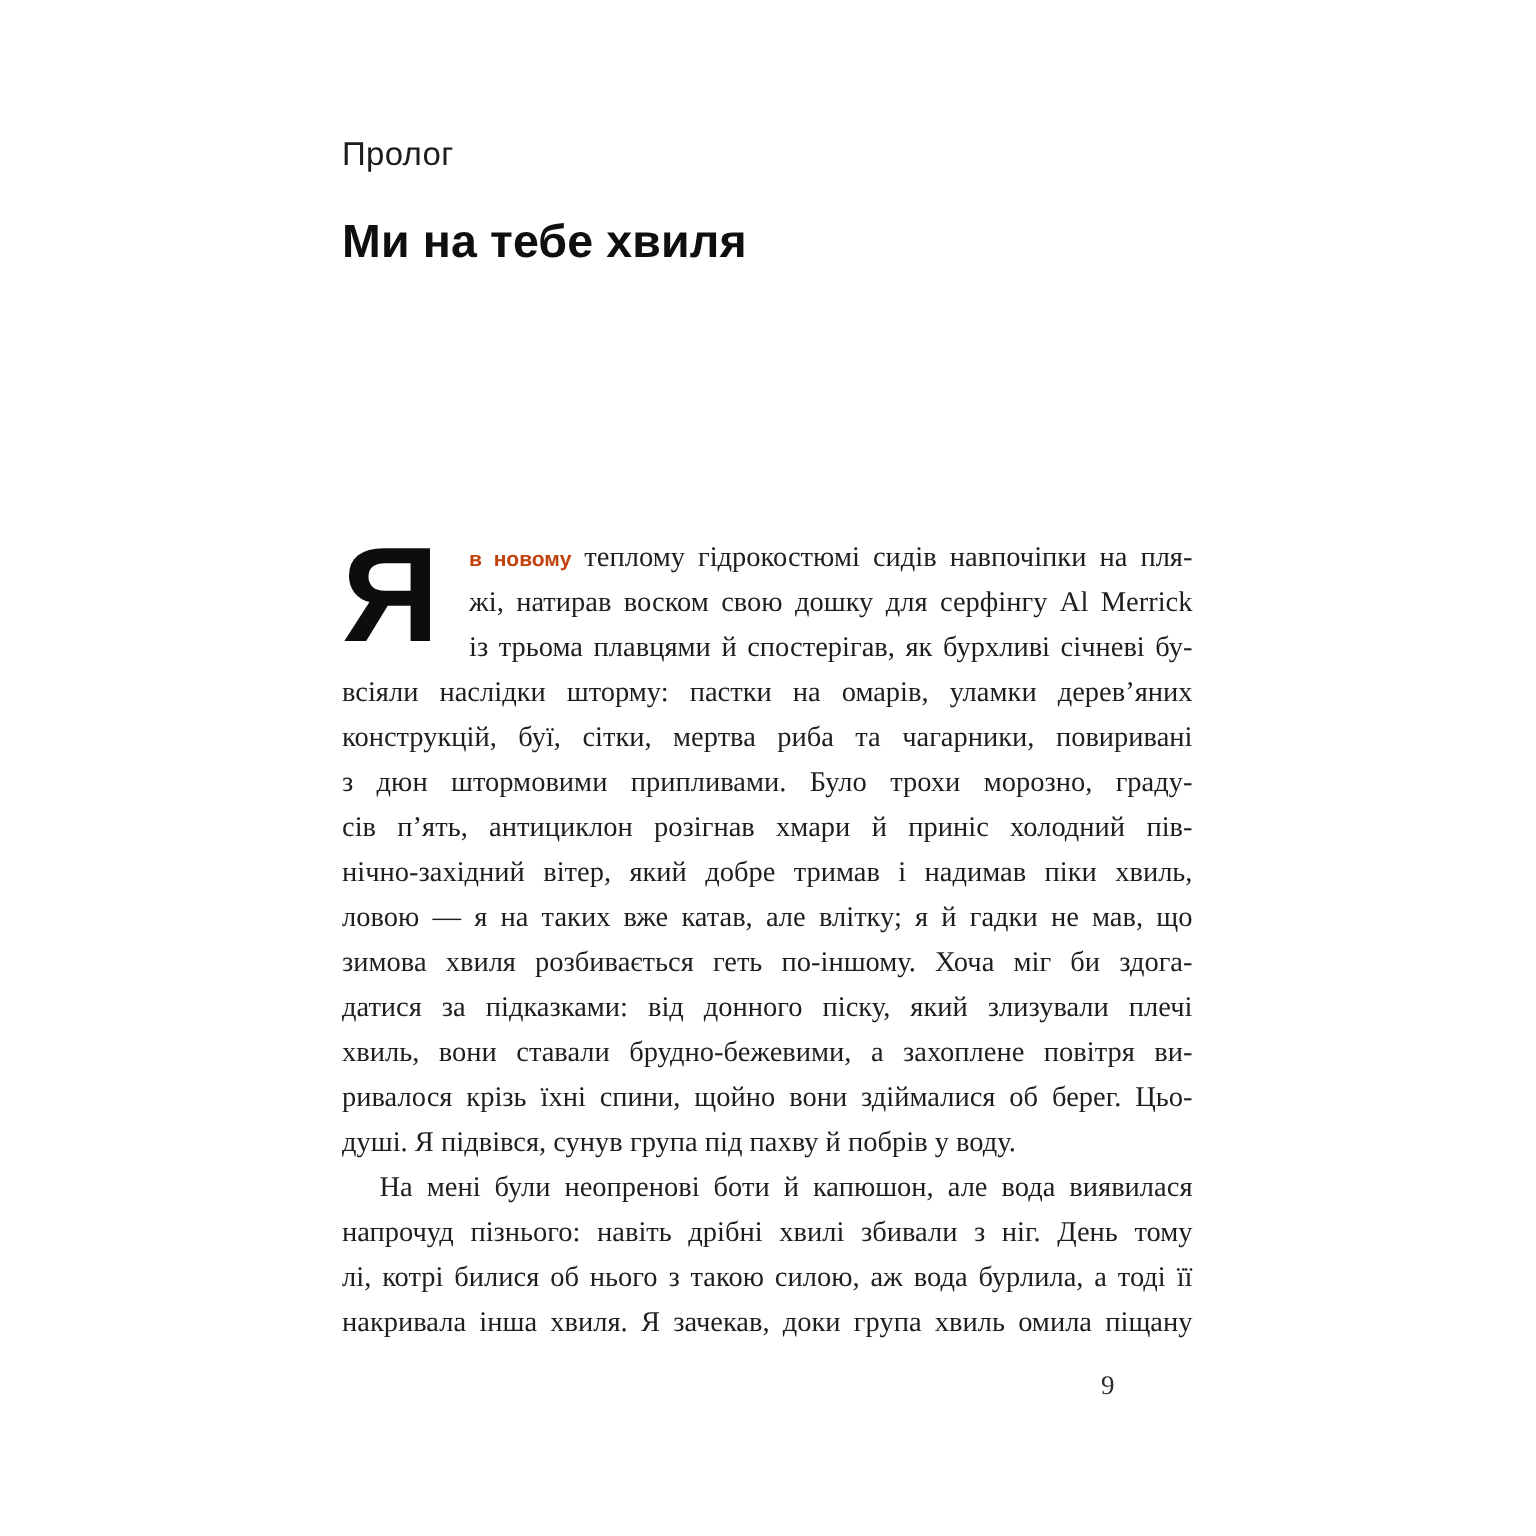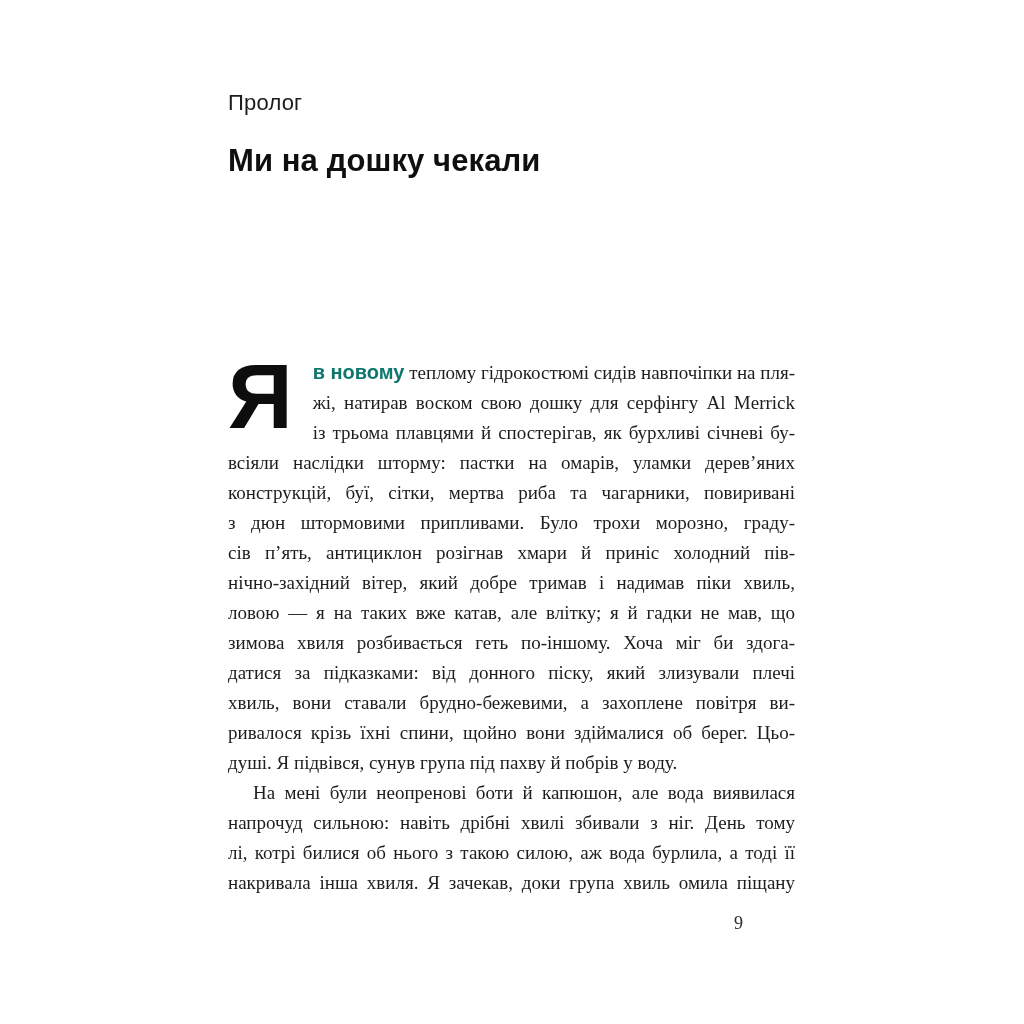--- a/index.html
+++ b/index.html
@@ -62,22 +62,22 @@
   }
   .line.endpara {
     text-align-last: left;
   }
   .line.indent {
     text-indent: 25px;
   }
   .lead-bold {
     font-family: "Liberation Sans", sans-serif;
     font-weight: 700;
-    font-size: 20px;
-    color: #0f766e;
+    font-size: 14px;
+    color: #c2410c;
   }
   .pagenum {
     position: absolute;
     left: 228px;
     top: 913px;
     width: 567px;
     box-sizing: border-box;
     padding-right: 52px;
     text-align: right;
     font-family: "Liberation Serif", serif;
@@ -85,21 +85,21 @@
     color: #2b2b2b;
   }
 </style>
 </head>
 <body>
 
 <div class="page">
 
   <div class="kicker">Пролог</div>
 
-  <h1 class="title">Ми на дошку чекали</h1>
+  <h1 class="title">Ми на тебе хвиля</h1>
 
   <div class="body-text">
     <div class="dropcap">Я</div>
 
     <div class="line"><span class="lead-bold">в новому</span><span> теплому гідрокостюмі сидів навпочіпки на пля-</span></div>
 
     <div class="line">жі, натирав воском свою дошку для серфінгу Al Merrick</div>
     <div class="line">із трьома плавцями й спостерігав, як бурхливі січневі бу-</div>
     <div class="line">всіяли наслідки шторму: пастки на омарів, уламки дерев’яних</div>
     <div class="line">конструкцій, буї, сітки, мертва риба та чагарники, повиривані</div>
@@ -107,20 +107,20 @@
     <div class="line">сів п’ять, антициклон розігнав хмари й приніс холодний пів-</div>
     <div class="line">нічно-західний вітер, який добре тримав і надимав піки хвиль,</div>
     <div class="line">ловою — я на таких вже катав, але влітку; я й гадки не мав, що</div>
     <div class="line">зимова хвиля розбивається геть по-іншому. Хоча міг би здога-</div>
     <div class="line">датися за підказками: від донного піску, який злизували плечі</div>
     <div class="line">хвиль, вони ставали брудно-бежевими, а захоплене повітря ви-</div>
     <div class="line">ривалося крізь їхні спини, щойно вони здіймалися об берег. Цьо-</div>
     <div class="line endpara">душі. Я підвівся, сунув група під пахву й побрів у воду.</div>
 
     <div class="line indent">На мені були неопренові боти й капюшон, але вода виявилася</div>
-    <div class="line">напрочуд сильною: навіть дрібні хвилі збивали з ніг. День тому</div>
+    <div class="line">напрочуд пізнього: навіть дрібні хвилі збивали з ніг. День тому</div>
     <div class="line">лі, котрі билися об нього з такою силою, аж вода бурлила, а тоді її</div>
     <div class="line">накривала інша хвиля. Я зачекав, доки група хвиль омила піщану</div>
   </div>
 
   <div class="pagenum">9</div>
 
 </div>
 
 </body></html>

